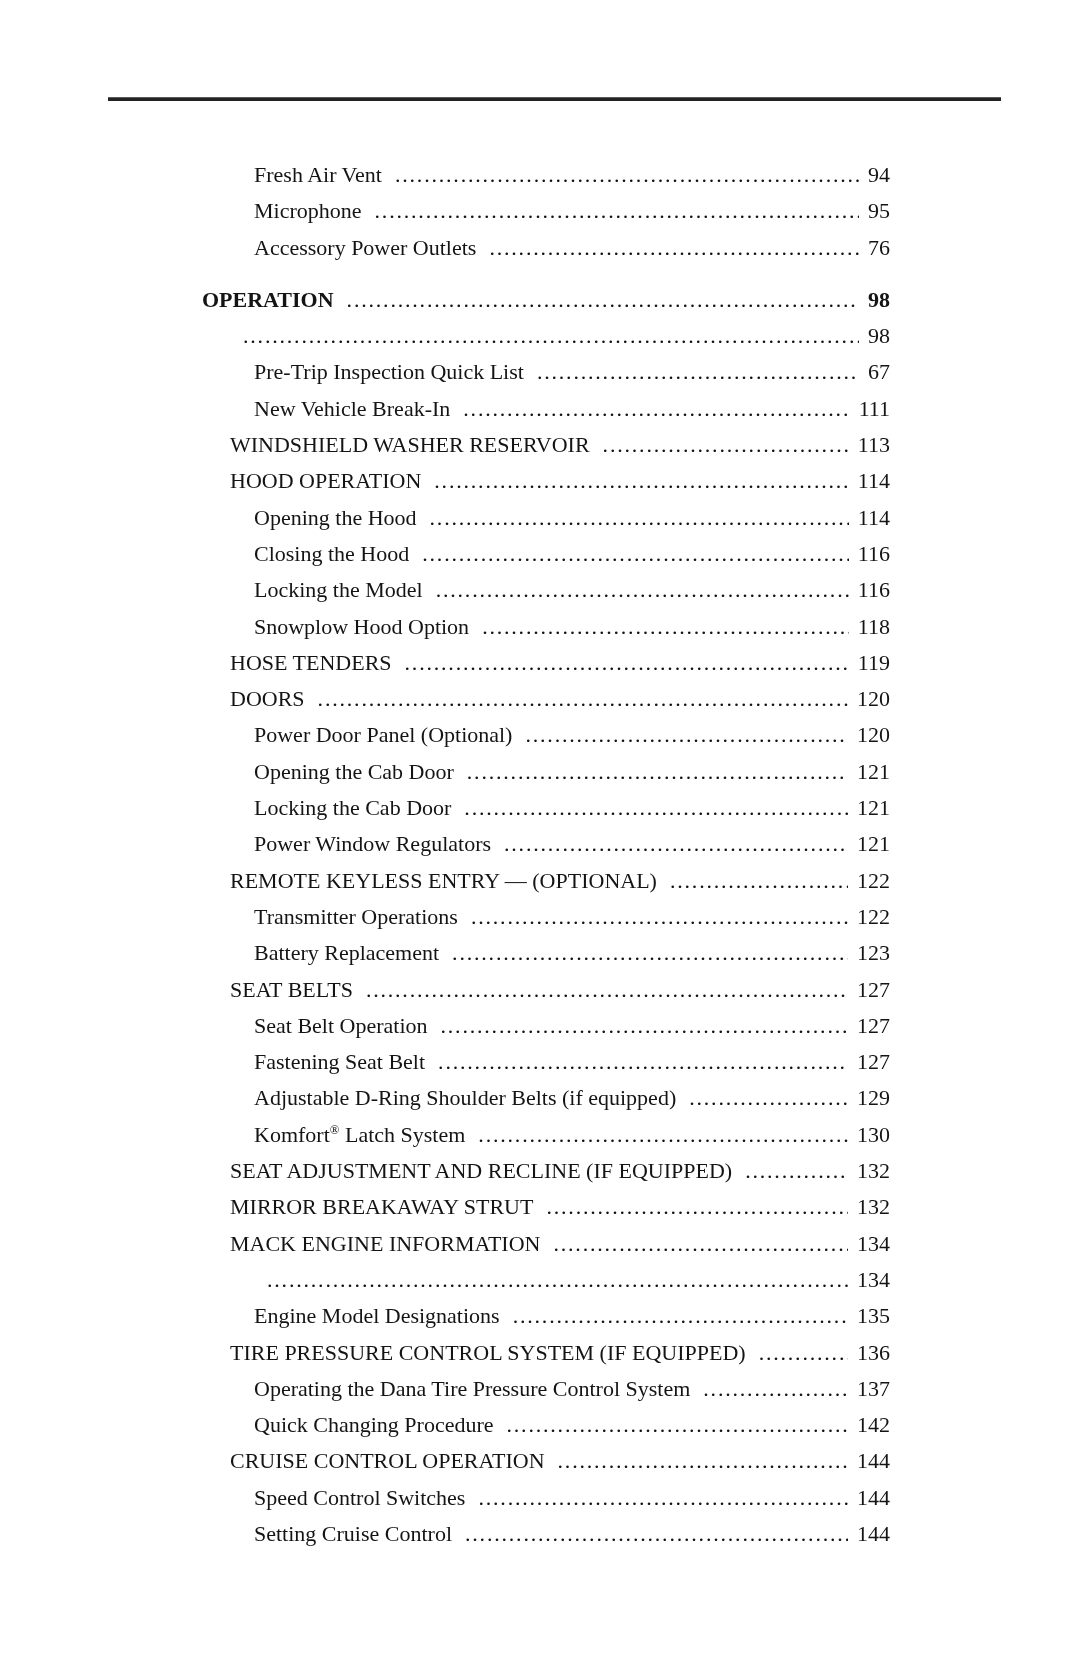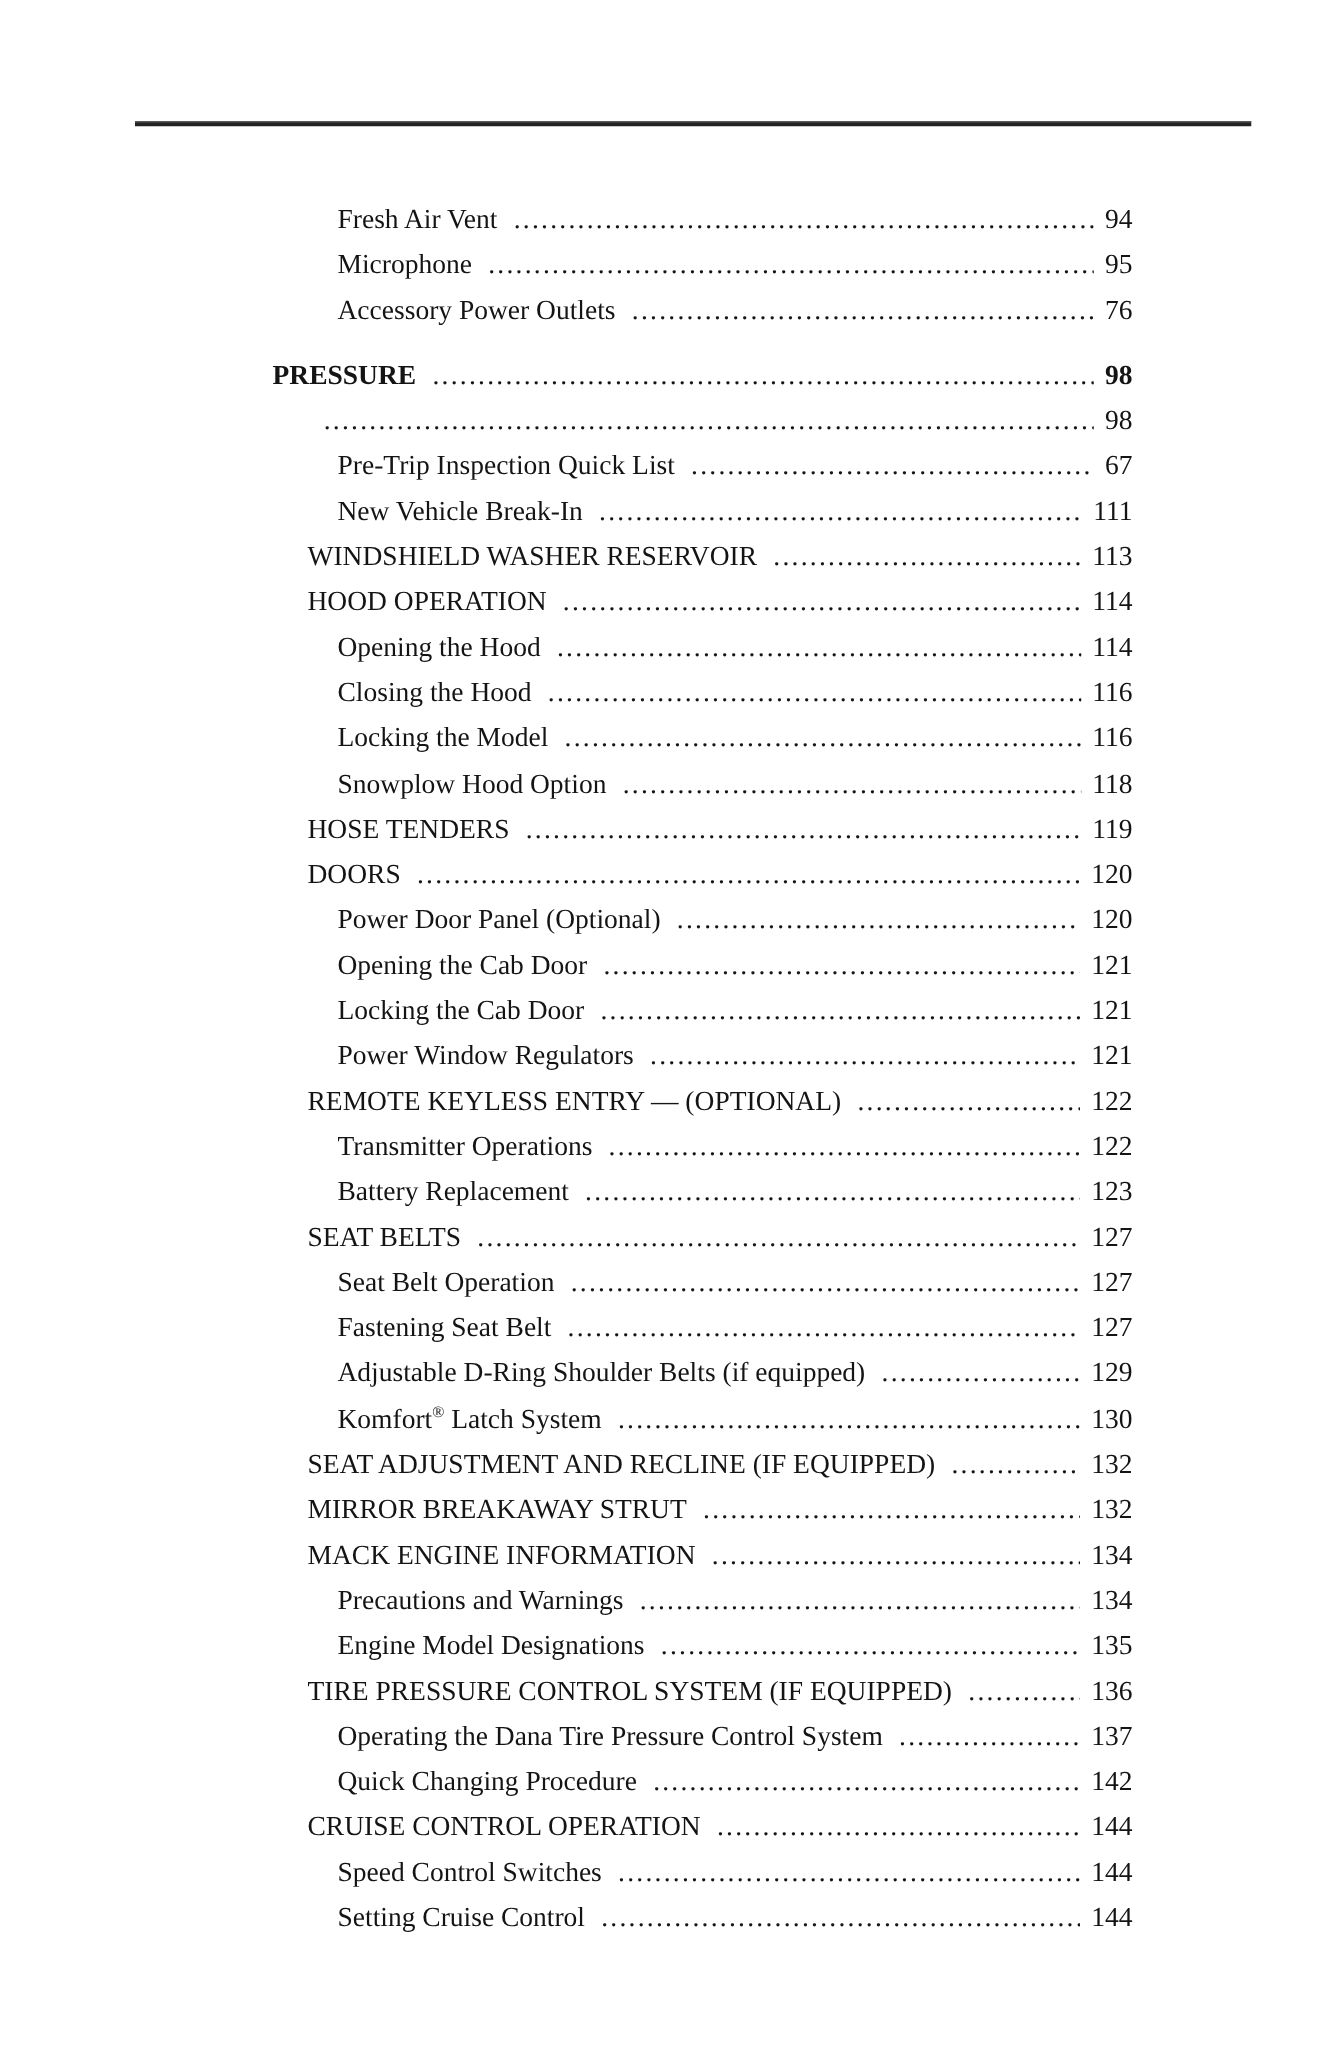--- a/index.html
+++ b/index.html
@@ -19,21 +19,21 @@
     position: absolute;
     left: 108px;
     top: 97px;
     width: 893px;
     height: 3px;
     background: #232323;
     border-top: 1px solid #5a5a5a;
   }
   .toc {
     position: absolute;
-    left: 218px;
+    left: 202px;
     top: 157px;
     width: 688px;
     font-size: 22px;
     line-height: 36.3px;
   }
   .toc-row {
     display: flex;
     align-items: stretch;
   }
   .toc-row.level-1 { padding-left: 28px; }
@@ -80,21 +80,21 @@
         <span class="toc-label">Microphone</span>
         <span class="leader">............................................................................................................................................................................................................................</span>
         <span class="toc-page">95</span>
       </div>
       <div class="toc-row level-2">
         <span class="toc-label">Accessory Power Outlets</span>
         <span class="leader">............................................................................................................................................................................................................................</span>
         <span class="toc-page">76</span>
       </div>
       <div class="toc-row level-0 bold gap-before">
-        <span class="toc-label">PRESSURE</span>
+        <span class="toc-label">OPERATION</span>
         <span class="leader">............................................................................................................................................................................................................................</span>
         <span class="toc-page">98</span>
       </div>
       <div class="toc-row level-1">
         <span class="leader">............................................................................................................................................................................................................................</span>
         <span class="toc-page">98</span>
       </div>
       <div class="toc-row level-2">
         <span class="toc-label">Pre-Trip Inspection Quick List</span>
         <span class="leader">............................................................................................................................................................................................................................</span>
@@ -214,21 +214,20 @@
         <span class="toc-label">MIRROR BREAKAWAY STRUT</span>
         <span class="leader">............................................................................................................................................................................................................................</span>
         <span class="toc-page">132</span>
       </div>
       <div class="toc-row level-1">
         <span class="toc-label">MACK ENGINE INFORMATION</span>
         <span class="leader">............................................................................................................................................................................................................................</span>
         <span class="toc-page">134</span>
       </div>
       <div class="toc-row level-2">
-        <span class="toc-label">Precautions and Warnings</span>
         <span class="leader">............................................................................................................................................................................................................................</span>
         <span class="toc-page">134</span>
       </div>
       <div class="toc-row level-2">
         <span class="toc-label">Engine Model Designations</span>
         <span class="leader">............................................................................................................................................................................................................................</span>
         <span class="toc-page">135</span>
       </div>
       <div class="toc-row level-1">
         <span class="toc-label">TIRE PRESSURE CONTROL SYSTEM (IF EQUIPPED)</span>

